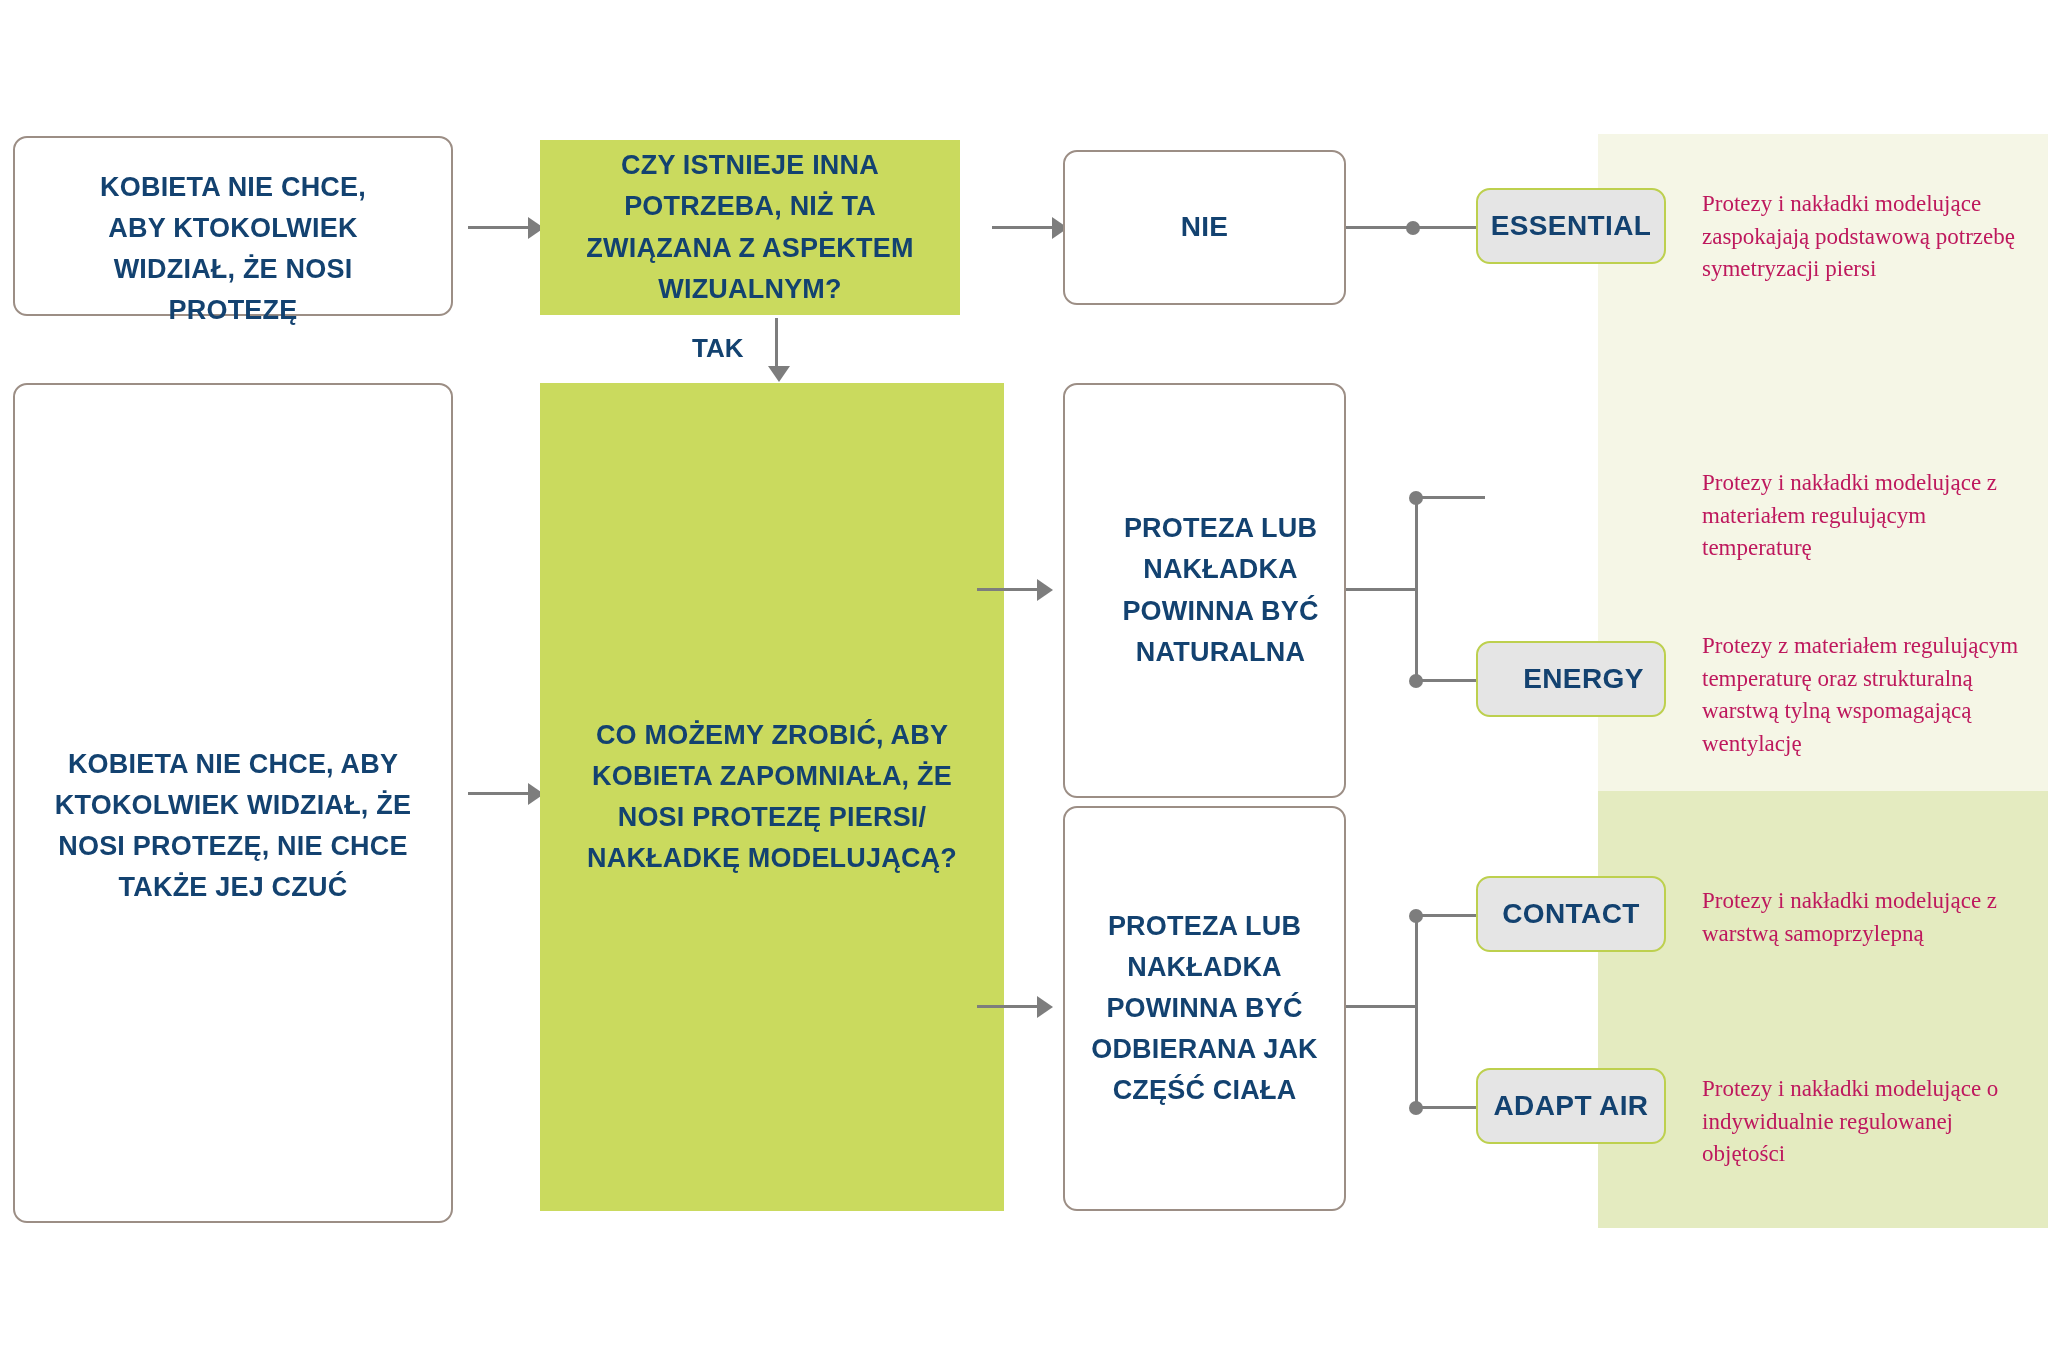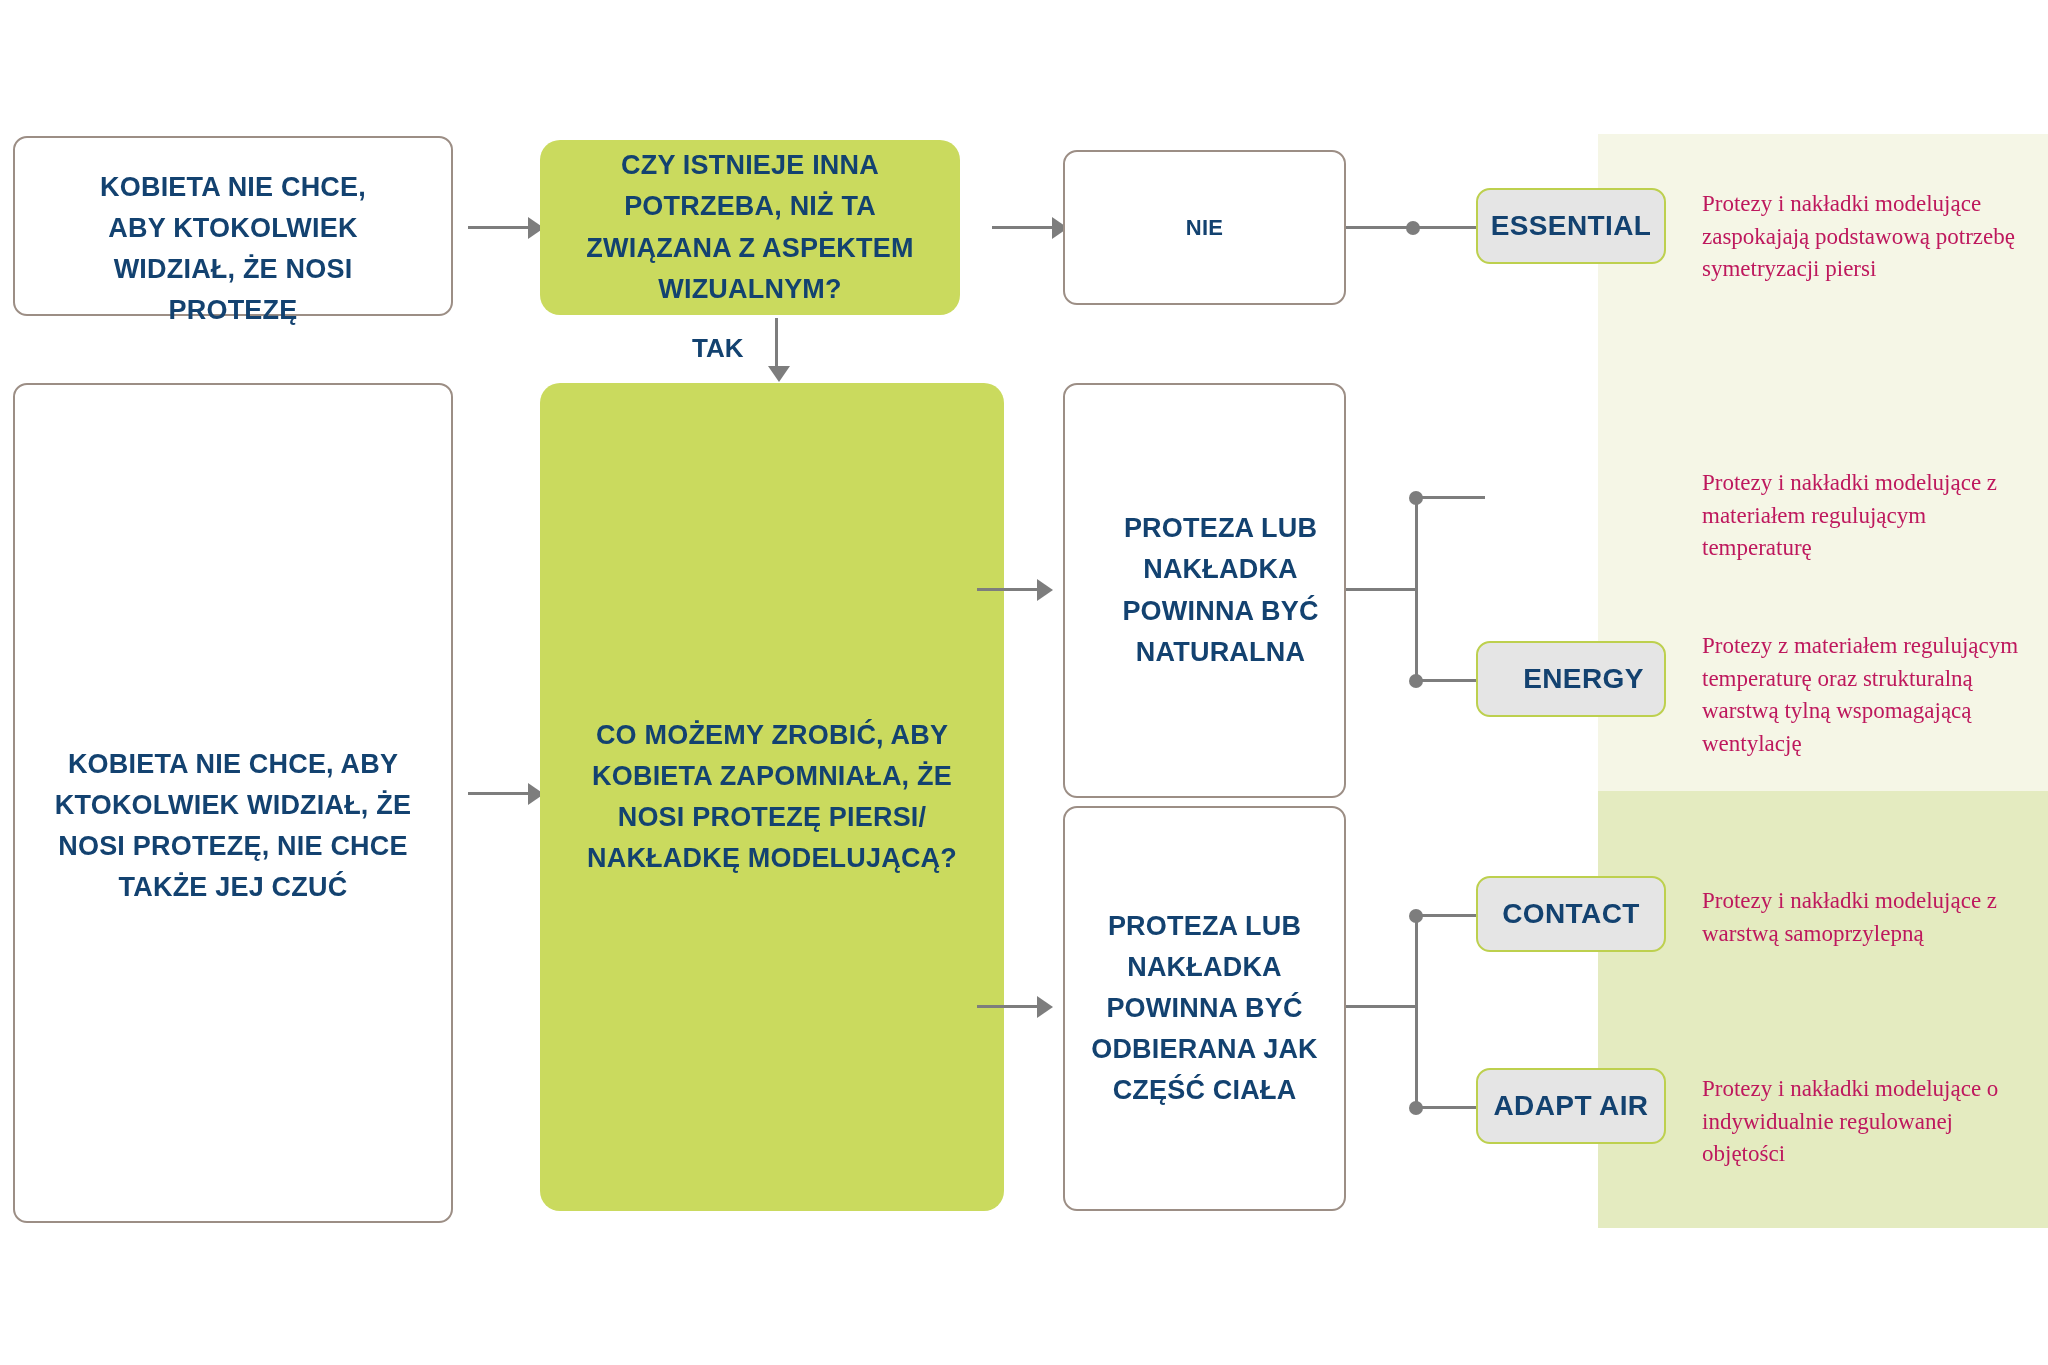--- a/index.html
+++ b/index.html
@@ -7,21 +7,21 @@
        font-family:"Liberation Sans",sans-serif;}
   .stage{position:absolute;left:0;top:0;width:2048px;height:1365px;}
 
   
   .tint{position:absolute;}
 
   
   .node{position:absolute;box-sizing:border-box;border-radius:14px;
         display:flex;align-items:center;justify-content:center;text-align:center;}
   .node-plain{background:#ffffff;border:2px solid #9c8e85;}
-  .node-green{background:#cada5e;border:none;border-radius:20px;}
+  .node-green{background:#cada5e;border:none;border-radius:0;}
   .node-text{color:#134270;font-weight:bold;letter-spacing:.2px;line-height:1.52;}
 
   
   .pill{position:absolute;box-sizing:border-box;background:#e5e5e5;
         border:2.5px solid #bdd04e;border-radius:14px;
         display:flex;align-items:center;justify-content:center;}
   .pill span{color:#134270;font-weight:bold;font-size:28px;letter-spacing:.4px;}
 
   
   .desc{position:absolute;color:#be185d;font-family:"Liberation Serif",serif;
@@ -70,21 +70,21 @@
   <div class="arrow-d" style="left:768px;top:366px;"></div>
 
   <div class="node node-green" style="left:540px;top:383px;width:464px;height:828px;">
     <div class="node-text" style="font-size:27px;width:385px;">CO MOŻEMY ZROBIĆ, ABY KOBIETA ZAPOMNIAŁA, ŻE NOSI PROTEZĘ PIERSI/ NAKŁADKĘ MODELUJĄCĄ?</div>
   </div>
 
   <div class="ln-h" style="left:992px;top:226px;width:62px;"></div>
   <div class="arrow-r" style="left:1052px;top:217px;"></div>
 
   <div class="node node-plain" style="left:1063px;top:150px;width:283px;height:155px;">
-    <div class="node-text" style="font-size:22px;text-align:center;">NIE</div>
+    <div class="node-text" style="font-size:28px;text-align:center;">NIE</div>
   </div>
 
   <div class="ln-h" style="left:977px;top:588px;width:62px;"></div>
   <div class="arrow-r" style="left:1037px;top:579px;"></div>
 
   <div class="node node-plain" style="left:1063px;top:383px;width:283px;height:415px;padding-left:32px;">
     <div class="node-text" style="font-size:27px;width:240px;">PROTEZA LUB NAKŁADKA POWINNA BYĆ NATURALNA</div>
   </div>
 
   <div class="ln-h" style="left:977px;top:1005px;width:62px;"></div>

